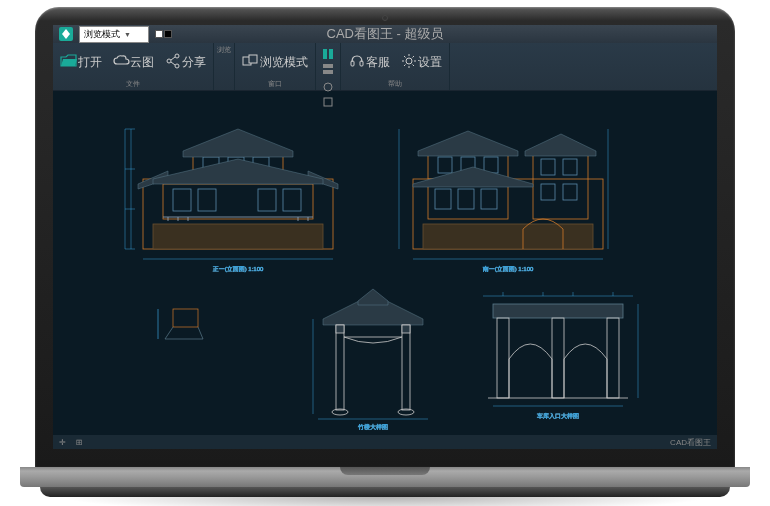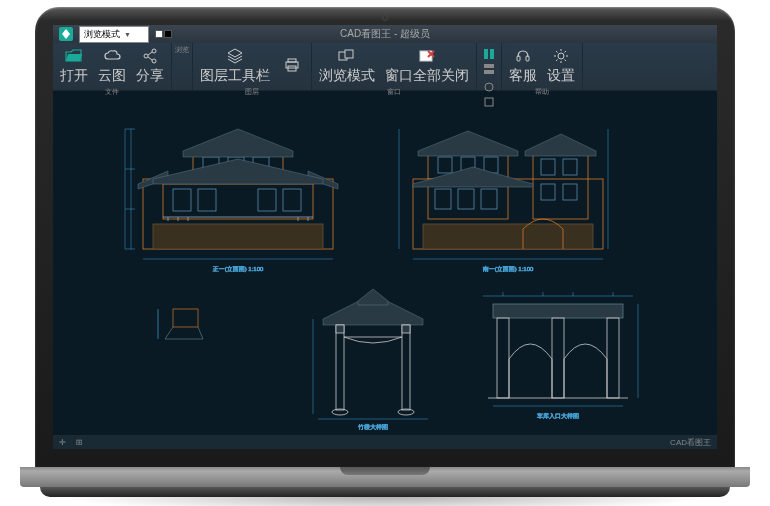--- a/index.html
+++ b/index.html
@@ -58,21 +58,21 @@
   padding: 1px 4px; font-size: 9px;
   display: flex; align-items: center; gap: 4px;
   border: 1px solid #888;
   min-width: 70px;
 }
 .mode-dropdown .arrow { font-size: 7px; color: #555; }
 .color-swatches { display: flex; gap: 1px; margin-left: 6px; }
 .swatch { width: 8px; height: 8px; border: 1px solid #555; }
 .title-center {
   position: absolute; left: 50%; transform: translateX(-50%);
-  color: #aaa; font-size: 10px;
+  color: #aaa; font-size: 13px;
 }
 .tabs {
   height: 18px;
   background: #1a2530;
   display: flex; align-items: flex-end;
   padding-left: 24px;
 }
 .tab {
   padding: 3px 10px; font-size: 9px; color: #aaa;
   background: #1a2530;
@@ -85,25 +85,25 @@
   border-bottom: 1px solid #1a2530;
 }
 .ribbon-group {
   display: flex; flex-direction: column;
   border-right: 1px solid #1a2a35;
   padding: 2px 3px 0;
   position: relative;
 }
 .ribbon-buttons { display: flex; gap: 2px; flex: 1; }
 .ribbon-btn {
-  display: flex; flex-direction: column;
+  display: flex; flex-direction: row;
   align-items: center; justify-content: center;
   min-width: 32px;
   padding: 2px 4px;
-  color: #ccc; font-size: 14px;
+  color: #ccc; font-size: 12px;
   cursor: pointer;
   font-family: Liberation Mono, monospace;
 }
 .ribbon-btn .icon {
   width: 18px; height: 18px;
   display: flex; align-items: center; justify-content: center;
   margin-bottom: 2px;
 }
 .group-label {
   font-size: 7px; color: #888;
@@ -220,64 +220,31 @@
               <span>分享</span>
             </div>
           </div>
           <div class="group-label">文件</div>
         </div>
 
         <div class="ribbon-group">
           <div class="group-label">浏览</div>
         </div>
 
-        <div class="ribbon-group">
-          <div class="ribbon-buttons">
-            <div class="ribbon-btn" style="min-width:56px">
-              <span class="icon">
-                  <svg width="18" height="16" viewBox="0 0 18 16">
-                    <path d="M9 1 L16 5 L9 9 L2 5 Z" fill="none" stroke="#ccc"></path>
-                    <path d="M2 8 L9 12 L16 8" fill="none" stroke="#ccc"></path>
-                    <path d="M2 11 L9 15 L16 11" fill="none" stroke="#ccc"></path>
-                  </svg>
-                </span>
-              <span>图层工具栏</span>
-            </div>
-            <div class="ribbon-btn">
-              <span class="icon">
-                  <svg width="16" height="16" viewBox="0 0 16 16">
-                    <rect x="4" y="2" width="8" height="3" fill="none" stroke="#ccc"></rect>
-                    <rect x="2" y="5" width="12" height="6" fill="none" stroke="#ccc"></rect>
-                    <rect x="4" y="9" width="8" height="5" fill="none" stroke="#ccc"></rect>
-                  </svg>
-                </span>
-            </div>
-          </div>
-          <div class="group-label">图层</div>
-        </div>
 
         <div class="ribbon-group">
           <div class="ribbon-buttons">
             <div class="ribbon-btn" style="min-width:44px">
               <span class="icon">
                   <svg width="18" height="14" viewBox="0 0 18 14">
                     <rect x="1" y="3" width="8" height="8" fill="none" stroke="#ccc"></rect>
                     <rect x="7" y="1" width="8" height="8" fill="#2a3a48" stroke="#ccc"></rect>
                   </svg>
                 </span>
               <span>浏览模式</span>
-            </div>
-            <div class="ribbon-btn" style="min-width:56px">
-              <span class="icon">
-                  <svg width="18" height="14" viewBox="0 0 18 14">
-                    <rect x="2" y="2" width="12" height="10" fill="#fff" stroke="#ccc"></rect>
-                    <path d="M10 2 L16 8 M16 2 L10 8" stroke="#d04040" stroke-width="2"></path>
-                  </svg>
-                </span>
-              <span>窗口全部关闭</span>
             </div>
           </div>
           <div class="group-label">窗口</div>
         </div>
 
         <div class="ribbon-group">
           <div class="small-icons">
             <div class="small-icon">
                 <svg width="12" height="12">
                   <rect x="1" y="1" width="4" height="10" fill="#1aaa99"></rect>

